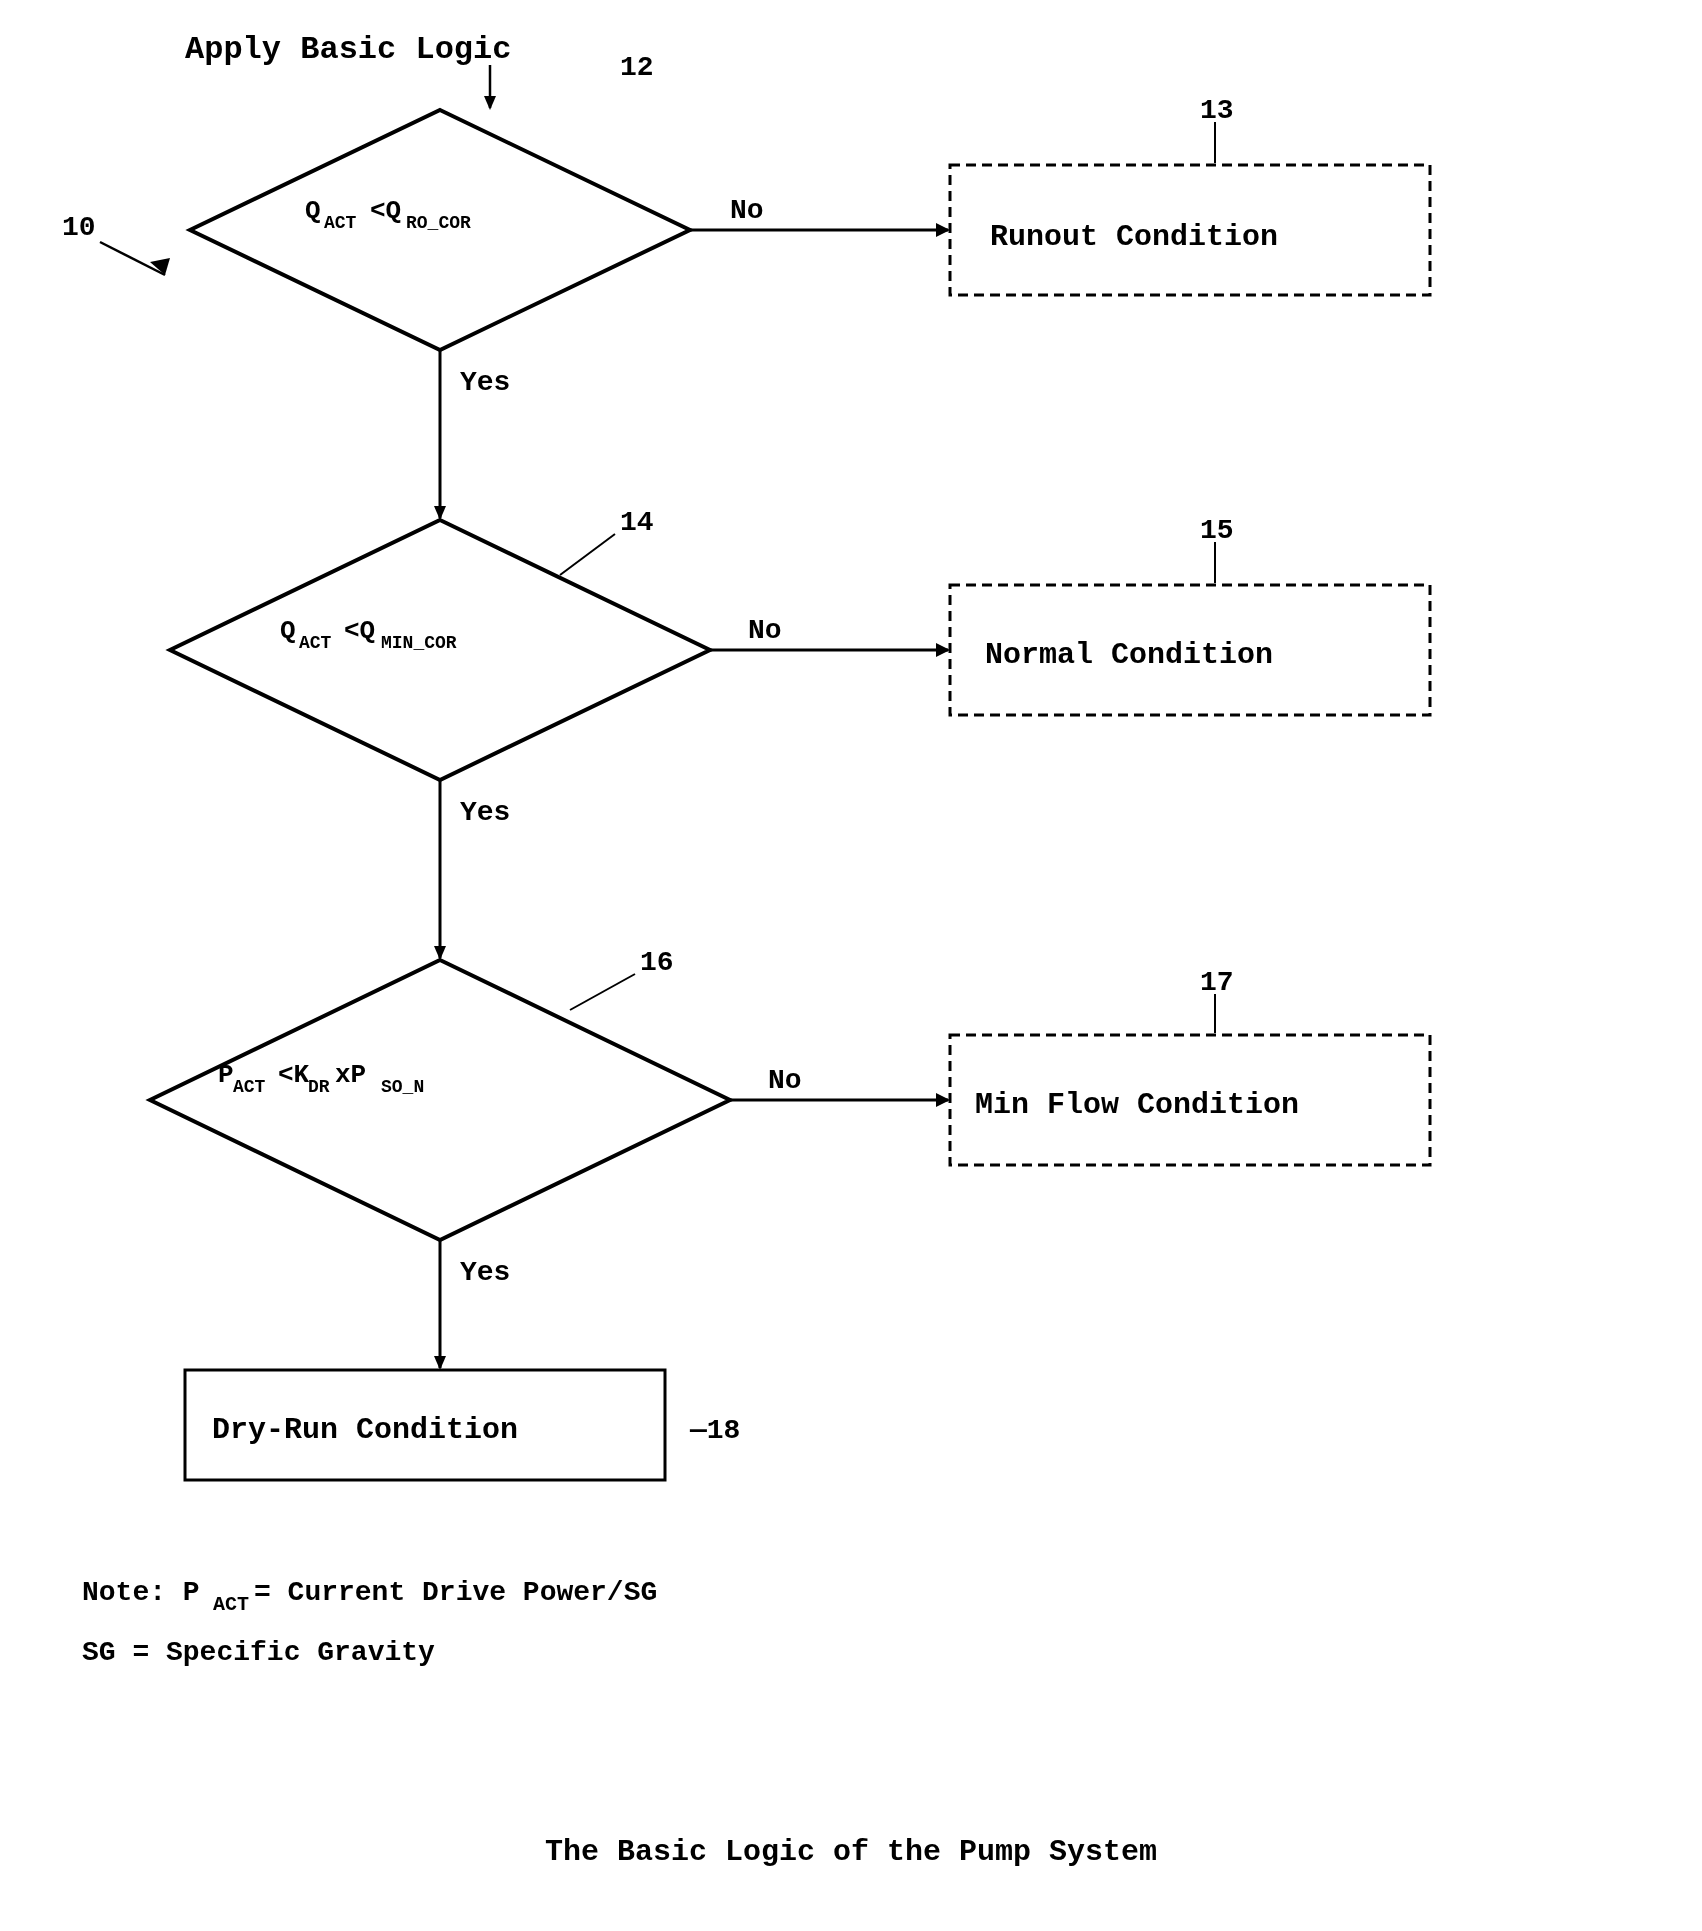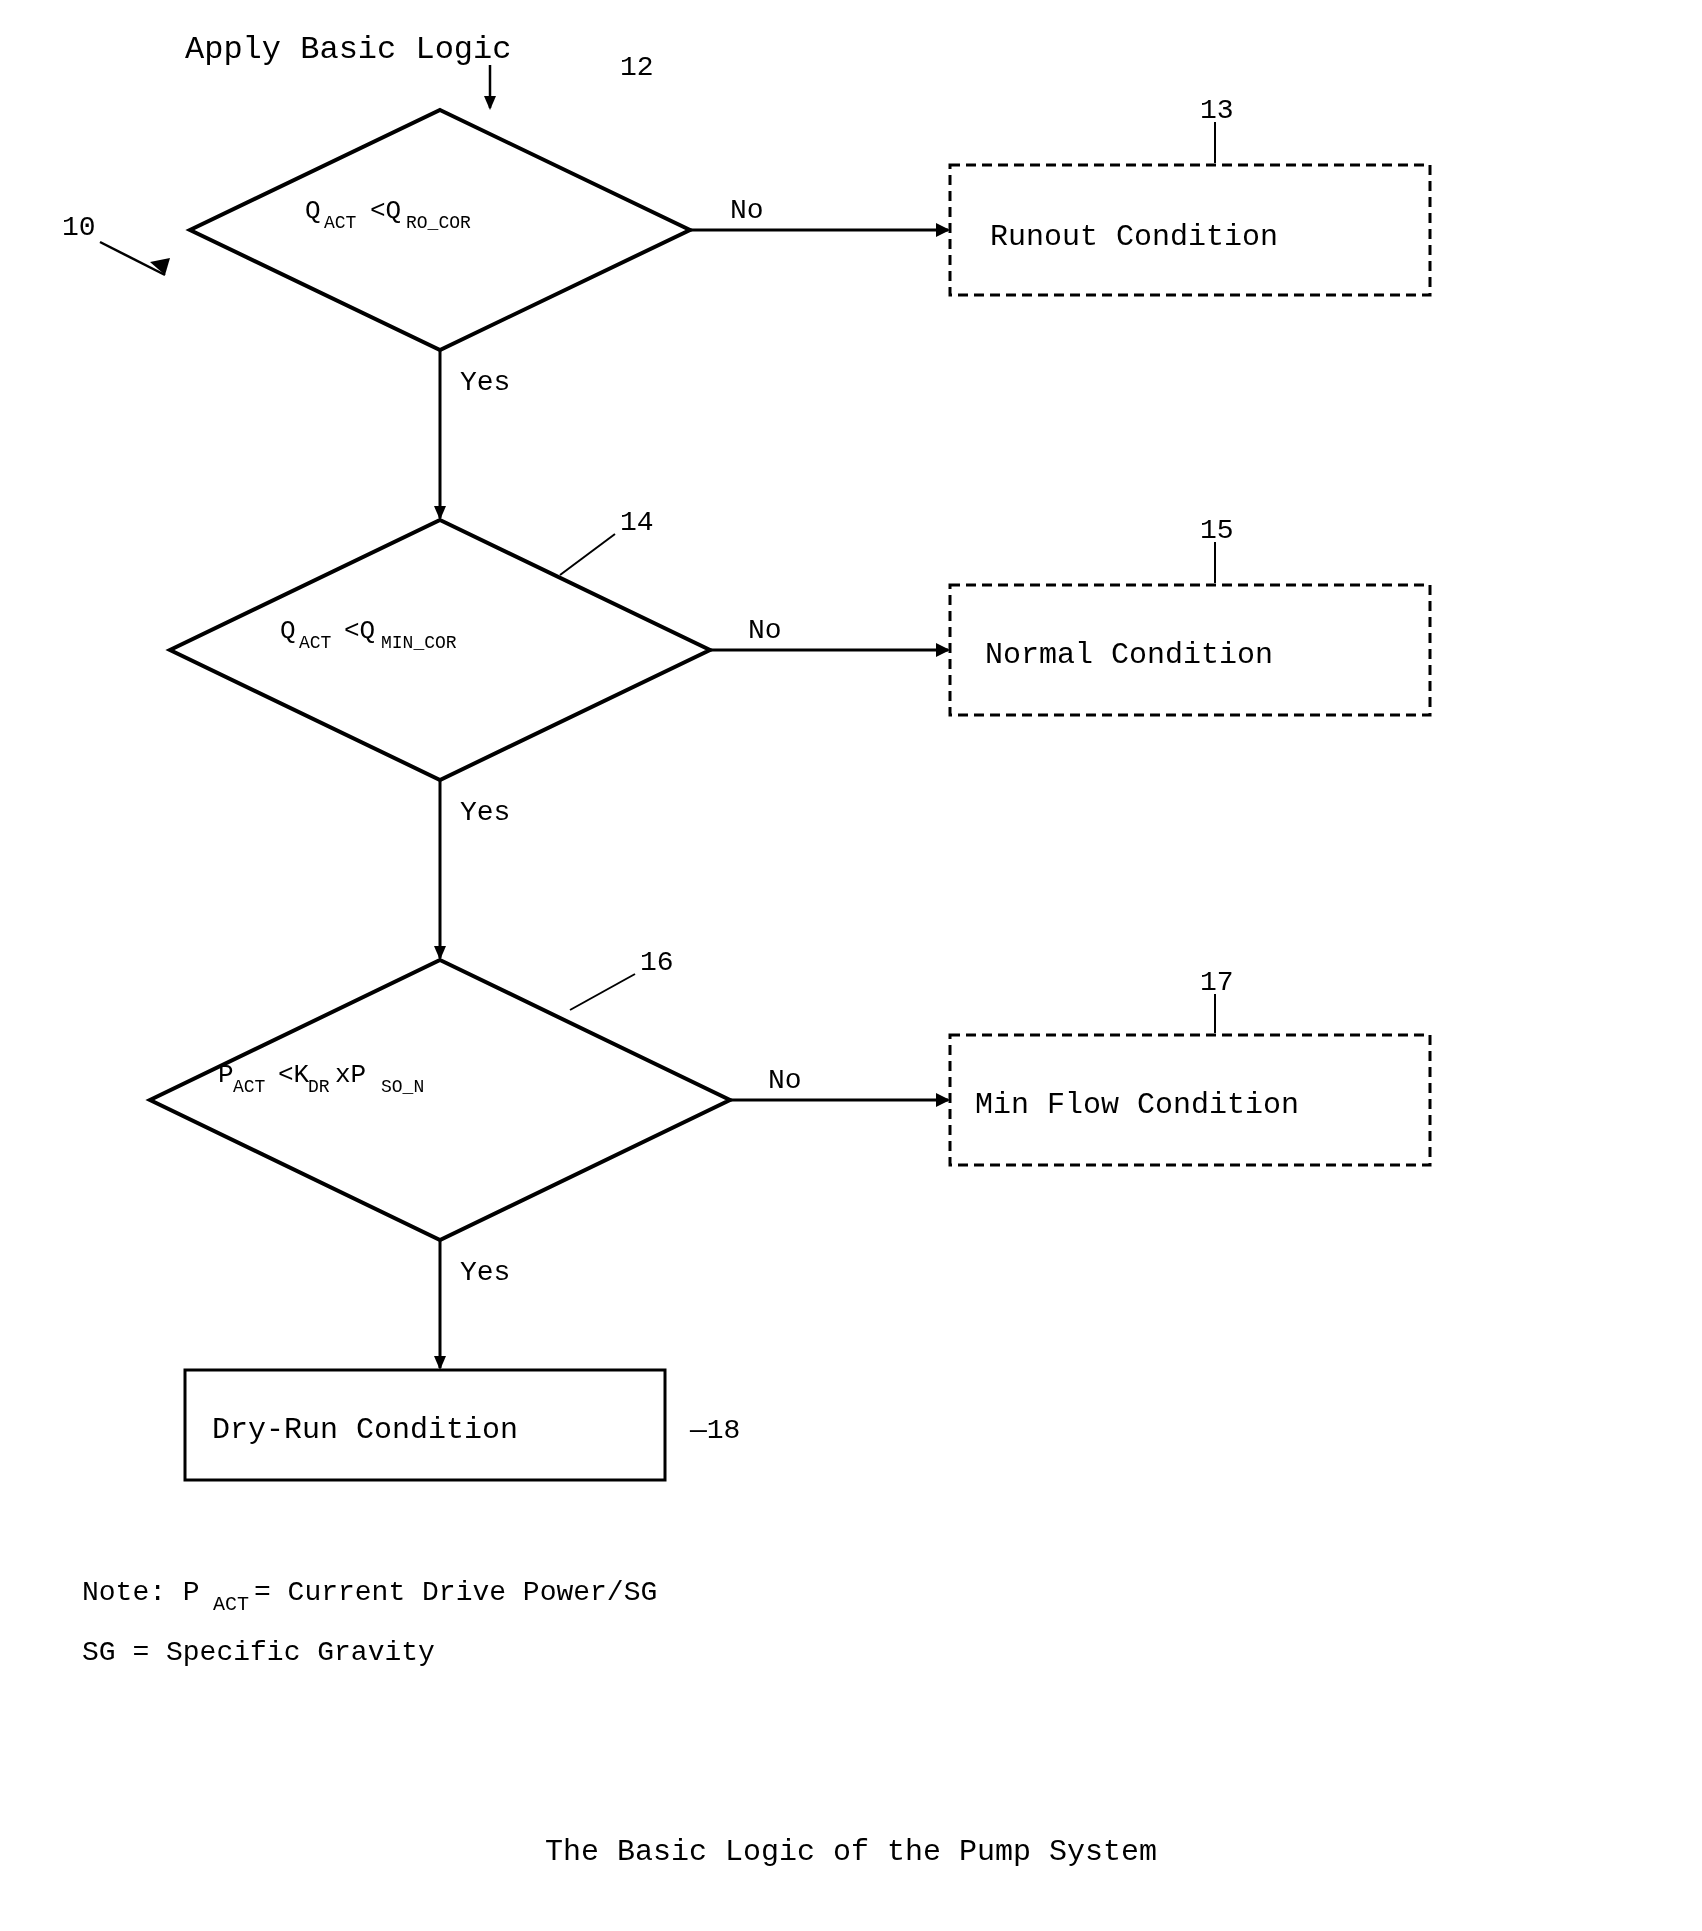--- a/index.html
+++ b/index.html
@@ -10,20 +10,21 @@
       min-height: 1931px;
       position: relative;
       overflow: hidden;
     }
 
     .diagram-container {
       position: relative;
       width: 1702px;
       height: 1531px;
       background: #ffffff;
+      font-weight: bold;
     }
 
     svg {
       position: absolute;
       top: 0;
       left: 0;
       width: 1702px;
       height: 1931px;
     }
   </style>

